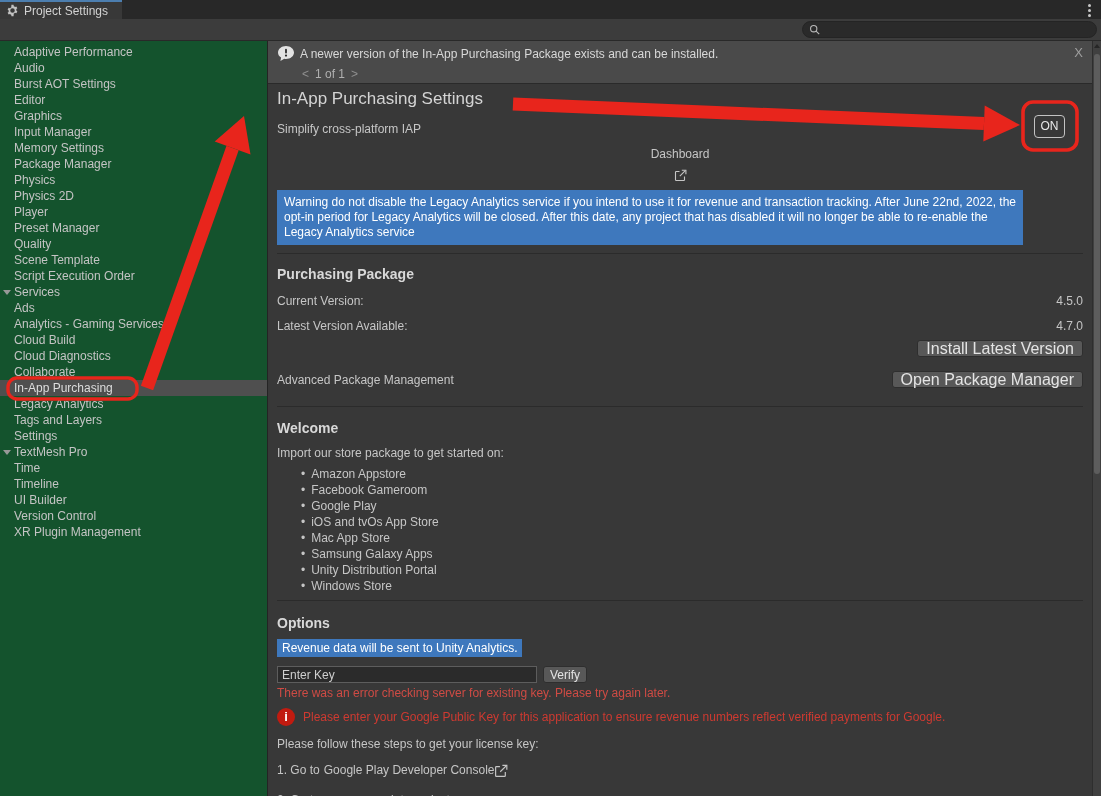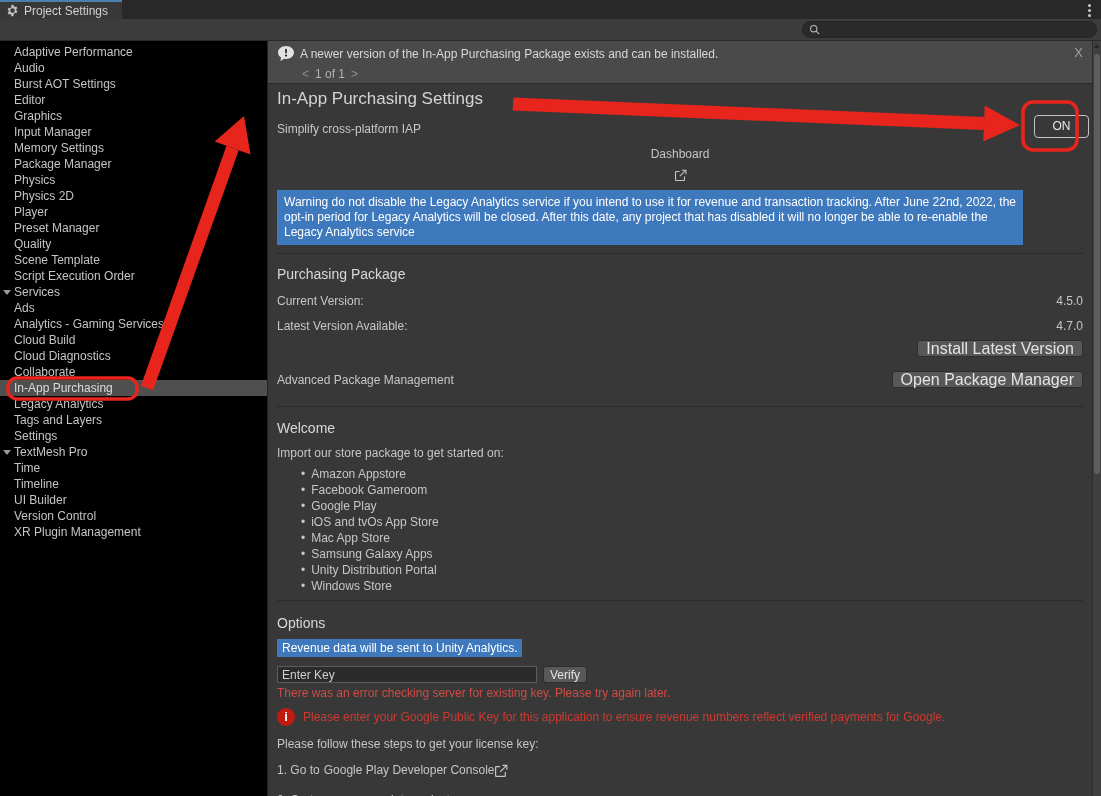--- a/index.html
+++ b/index.html
@@ -1,18 +1,18 @@
 <!DOCTYPE html>
 <html><head>
 <meta charset="utf-8">
 <style>
   * { margin:0; padding:0; box-sizing:border-box; }
   html,body { width:1101px; height:796px; background:#282828; }
   body { font-family:"Liberation Sans","DejaVu Sans",sans-serif; font-size:12px; color:#c6c6c6; overflow:hidden; }
-  .window { position:relative; width:1101px; height:796px; background:#000000; }
+  .window { position:relative; width:1101px; height:796px; background:#14532d; }
 
   
   .tabbar { position:relative; height:19px; background:#282828; display:flex; align-items:stretch; }
   .tab { display:flex; align-items:center; gap:5px; padding:0 10px 0 6px; width:122px; background:#383838; border-top:2px solid #4c7eaf; color:#d2d2d2; font-size:12px; }
   .kebab { position:absolute; right:8px; top:2px; display:flex; flex-direction:column; gap:2px; padding:2px; cursor:pointer; }
   .kebab i { width:3px; height:3px; border-radius:50%; background:#c9c9c9; }
 
   
   .toolbar { height:22px; background:#3c3c3c; border-bottom:1px solid #292929; position:relative; }
   .searchfield { position:absolute; right:4px; top:2px; width:295px; height:17px; background:#2a2a2a; border:1px solid #242424; border-radius:9px; display:flex; align-items:center; padding:0 6px; }
@@ -44,21 +44,21 @@
 
   
   .content { padding:0 18px 0 9px; }
   h1.page-title { margin-top:5px; font-size:17px; font-weight:500; color:#d4d4d4; line-height:20px; }
   .subtitle { margin-top:13px; line-height:14px; }
   .dash-row { margin-top:10px; display:flex; align-items:center; gap:7px; line-height:16px;flex-direction:column; }
   .helpbox { margin-top:8px; width:746px; background:#3e78bd; color:#fff; padding:5px 7px; line-height:15px; font-size:12px; }
   .divider { margin-top:8px; border-top:1px solid #2b2b2b; }
   .divider.d2 { margin-top:18px; }
   .divider.d3 { margin-top:6px; }
-  h2.section-h { font-size:14px; font-weight:400; color:#d8d8d8; line-height:17px; }
+  h2.section-h { font-size:14px; font-weight:700; color:#d8d8d8; line-height:17px; }
   .sec-pp h2 { margin-top:12px; }
   .kv-row { display:flex; justify-content:space-between; margin-top:11px; line-height:14px; }
   .btn-row { display:flex; justify-content:flex-end; margin-top:7px; }
   .adv-row { display:flex; justify-content:space-between; align-items:center; margin-top:14px; }
   .ubtn { min-width:159px; height:17px; background:#585858; border:1px solid #2e2e2e; border-radius:3px; color:#e4e4e4; font-size:16px; font-family:inherit; line-height:15px; text-align:center; padding:0 8px; cursor:pointer; }
   .sec-welcome h2 { margin-top:13px; }
   .intro { margin-top:9px; line-height:14px; }
   .store-list { margin-top:6px; padding-left:24px; }
   .store-item { height:16px; line-height:16px; display:flex; gap:6px; }
   .store-item .bullet { color:#c6c6c6; }
@@ -70,21 +70,21 @@
   .error-line { margin-top:3px; color:#cf4b44; line-height:14px; }
   .gwarn-row { margin-top:8px; display:flex; align-items:flex-start; gap:8px; }
   .info-badge { width:18px; height:18px; border-radius:50%; background:#c11b10; color:#fff; font-weight:700; font-size:13px; text-align:center; line-height:18px; flex:0 0 18px; }
   .gwarn-text { color:#ce3a31; line-height:15px; padding-top:2px; max-width:770px; }
   .steps-intro { margin-top:11px; line-height:14px; }
   .step1 { margin-top:11px; display:flex; align-items:center; line-height:17px; }
   .step1 .lnk { margin-left:4px; }
   .step2 { margin-top:14px; line-height:14px; }
 
   
-  .on-btn { position:absolute; left:1034px; top:115px; width:55px; height:23px; border:1px solid #c3c3c3; border-radius:4px; background:transparent; color:#e8e8e8; font-size:12px; font-family:inherit; text-align:center; line-height:21px; cursor:pointer; }
+  .on-btn { position:absolute; left:1034px; top:115px; width:31px; height:23px; border:1px solid #c3c3c3; border-radius:4px; background:transparent; color:#e8e8e8; font-size:12px; font-family:inherit; text-align:center; line-height:21px; cursor:pointer; }
 
   
   .annotations { position:absolute; inset:0; width:1101px; height:796px; pointer-events:none; z-index:50; }
 
   .extlink { flex:0 0 auto; }
 </style>
 </head>
 <body>
 
 <div class="window">

